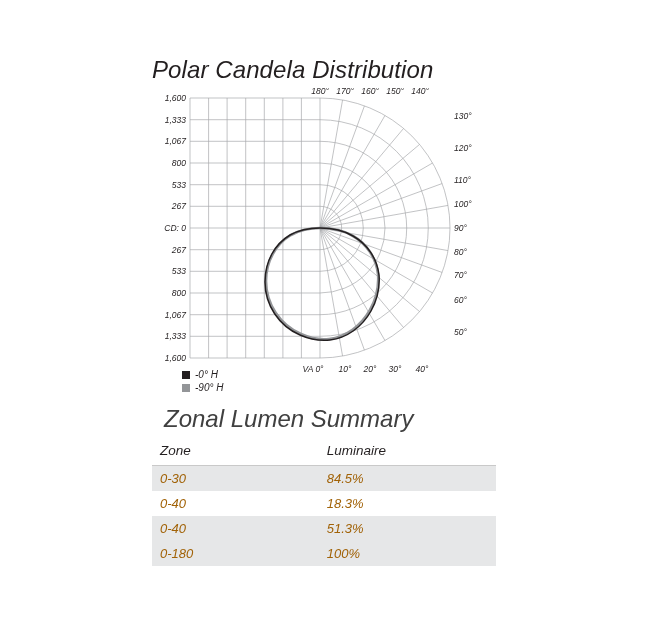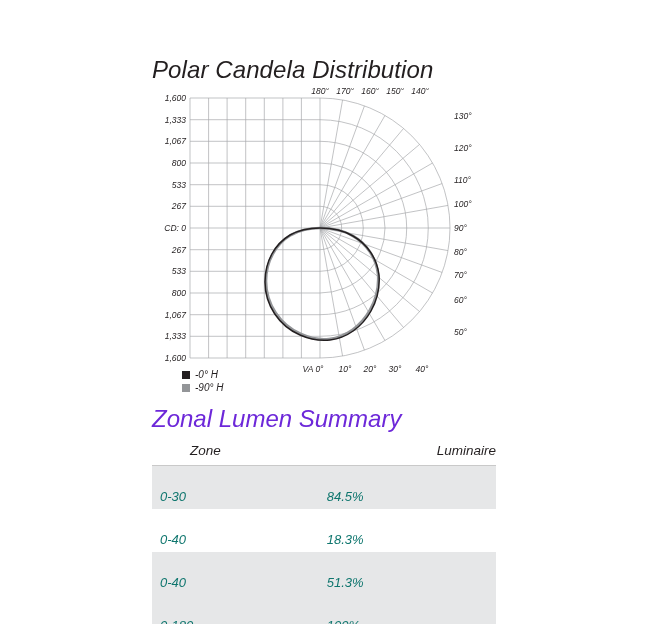--- a/index.html
+++ b/index.html
@@ -57,49 +57,49 @@
     margin-bottom: 2px;
   }
   .legend-swatch {
     width: 8px;
     height: 8px;
     margin-right: 5px;
     display: inline-block;
   }
   .zonal-title {
     position: absolute;
-    left: 152px;
+    left: 164px;
     top: 405px;
     font-size: 24px;
     font-weight: 400;
-    color: #6d28d9;
+    color: #404040;
     white-space: nowrap;
   }
   table.zonal {
     position: absolute;
     left: 152px;
     top: 438px;
     width: 344px;
     border-collapse: collapse;
     font-size: 13px;
   }
   table.zonal th {
-    text-align: right;
+    text-align: left;
     font-weight: 400;
     font-size: 13.5px;
     padding: 5px 0 7px 8px;
     color: #231f20;
     border-bottom: 1px solid #c9c9c9;
   }
   table.zonal th.col2, table.zonal td.col2 {
     padding-left: 106px;
   }
   table.zonal td {
-    padding: 23px 0 5px 8px;
-    color: #0f766e;
+    padding: 5px 0 5px 8px;
+    color: #a16207;
     font-size: 13px;
   }
   table.zonal tr.shaded td {
     background: #e6e7e8;
   }
   .axis-label {
     font-size: 8.5px;
     fill: #231f20;
     font-family: "Liberation Sans", sans-serif;
   }

